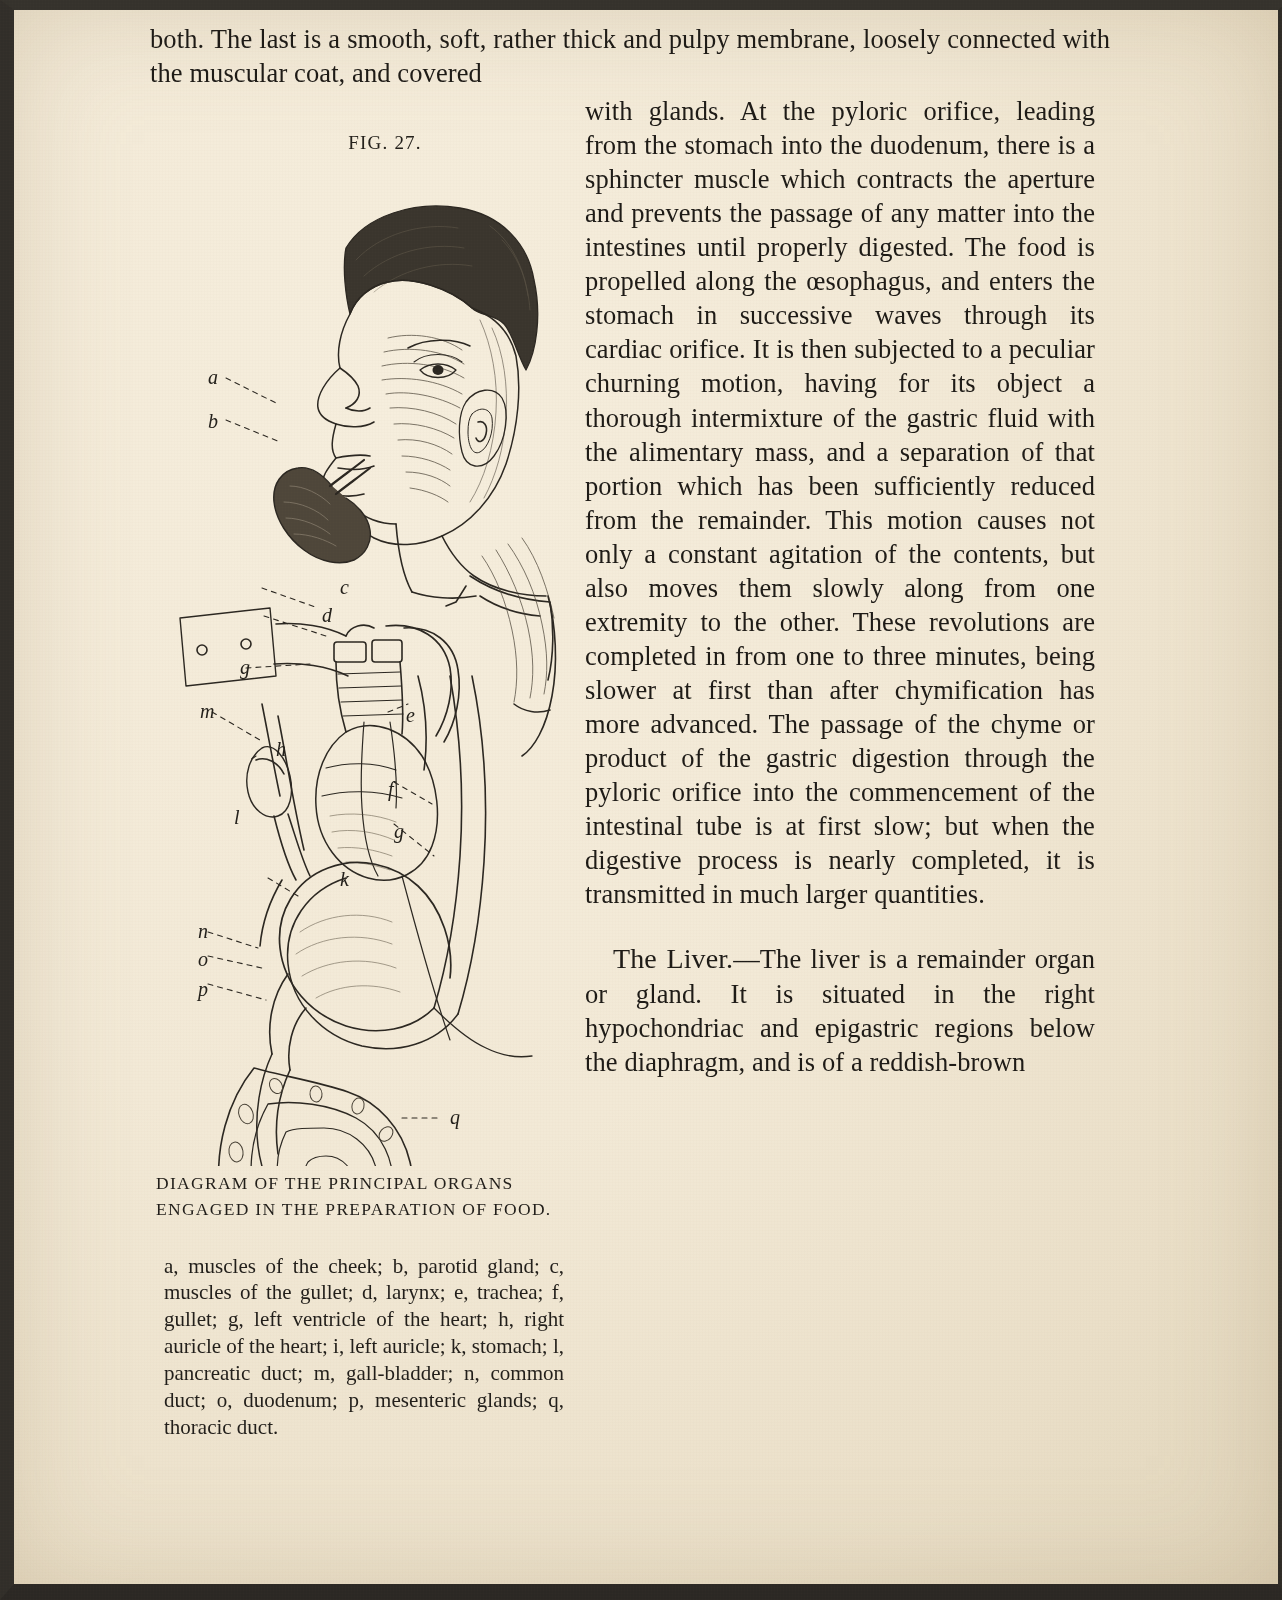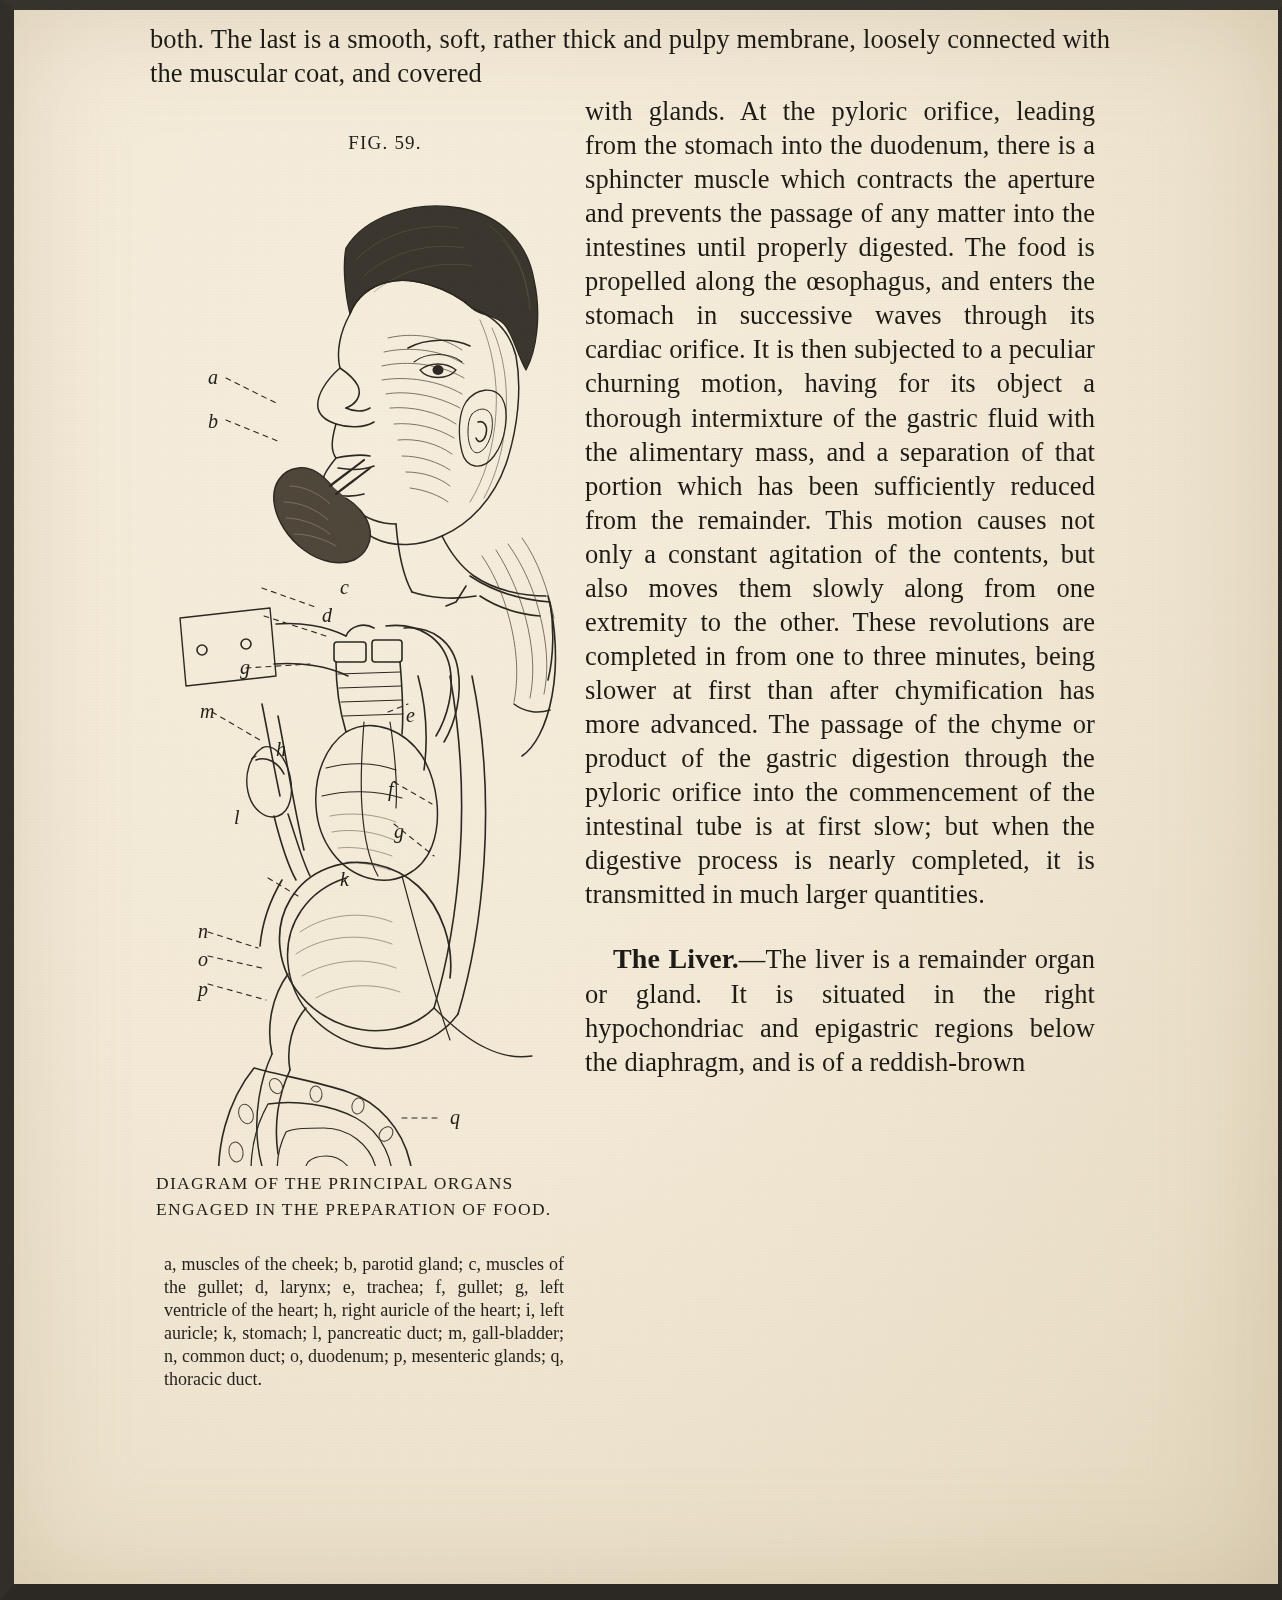--- a/index.html
+++ b/index.html
@@ -104,30 +104,30 @@
   .caption {
     text-align: left;
     font-size: 17.5px;
     letter-spacing: 1.3px;
     line-height: 1.5;
     color: #201d19;
     margin: 4px 6px 0 6px;
   }
 
   .keytext {
-    font-size: 18px;
+    font-size: 21px;
     line-height: 1.28;
     text-align: justify;
     color: #211e1a;
     margin: 30px 6px 0 14px;
   }
 
   #right-col p { margin: 0; }
   #liver { margin-top: 30px !important; text-indent: 28px; }
-  #liver b { font-weight: bold; font-size: 28px; margin-top: 40px; }
+  #liver b { font-weight: normal; font-size: 28px; margin-top: 40px; }
 
   #bottom-text {
     width: 960px;
     margin-top: 6px;
   }
   #bottom-text p { margin: 0; }
 </style>
 </head>
 <body>
 
@@ -135,21 +135,21 @@
   <div id="content">
 
     <div id="top-text">
       <p class="para">both.   The last is a smooth, soft, rather thick and pulpy membrane, loosely connected with the muscular coat, and covered</p>
     </div>
 
     <div id="cols">
 
       <div id="left-col">
 
-        <div class="figlabel">FIG. 59.</div>
+        <div class="figlabel">FIG. 27.</div>
 
         <div id="figure">
           <svg width="420" height="1010" viewBox="0 0 420 1010" xmlns="http://www.w3.org/2000/svg">
             <g fill="none" stroke="#2b2721" stroke-width="1.6" stroke-linecap="round" stroke-linejoin="round">
 
               <path d="M196 92 C215 60 265 44 310 52 C352 59 378 88 384 124 C392 160 386 196 376 214
                        C368 200 362 176 354 168 C344 158 330 160 322 152 C300 132 262 120 238 126
                        C220 130 206 142 200 158 C196 142 192 112 196 92 Z" fill="#3a352d" stroke="#2b2721" stroke-width="1.3"></path>
 
               <g stroke="#6b6253" stroke-width="0.8" opacity="0.55">

